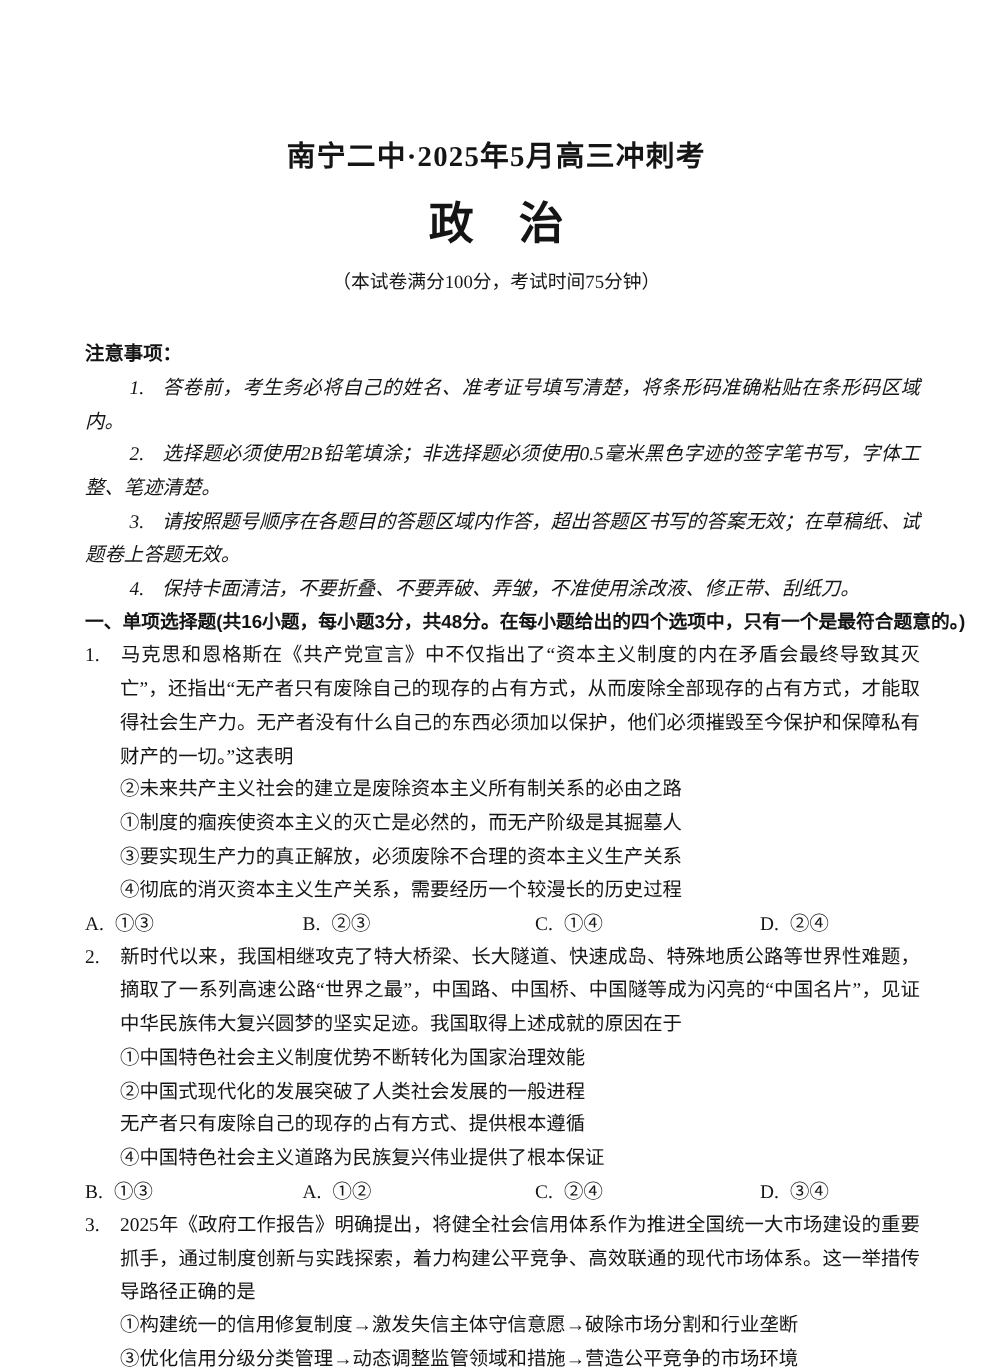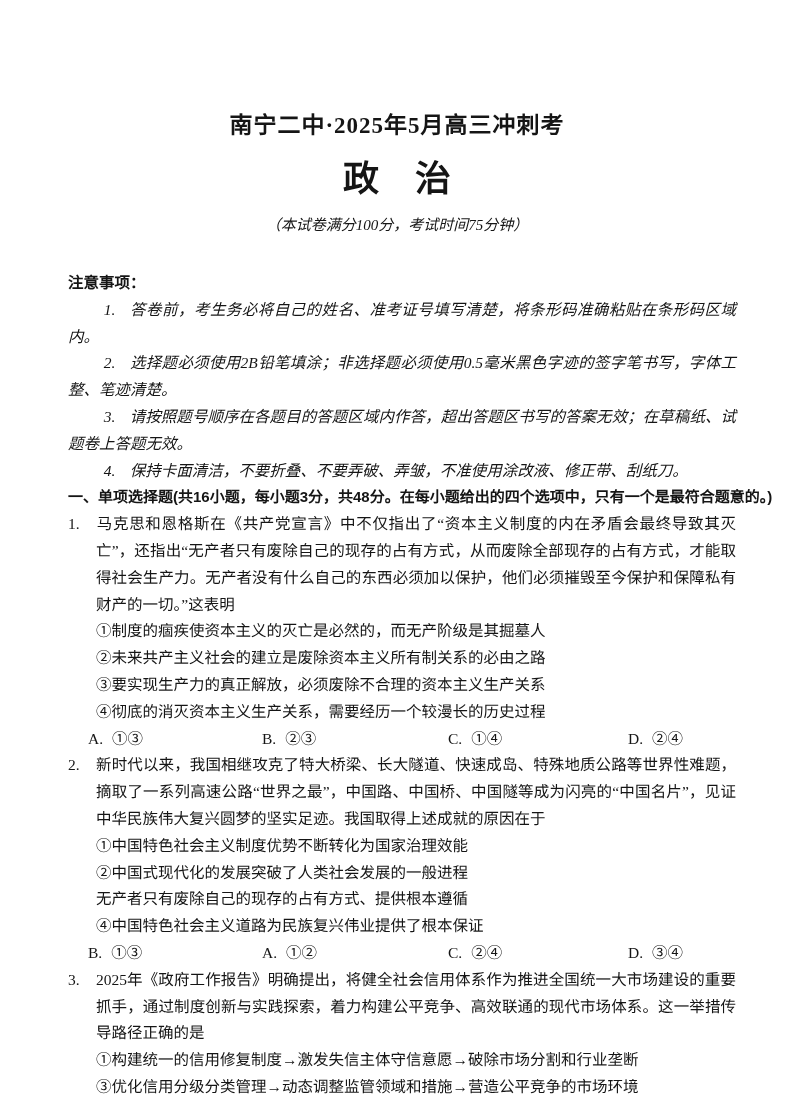--- a/index.html
+++ b/index.html
@@ -24,21 +24,20 @@
     margin-top: 9px;
     text-align: center;
     font-size: 36px;
     font-weight: 700;
     font-family: "Liberation Sans", "DejaVu Sans", sans-serif;
   }
   .exam-info {
     margin-top: 12px;
     text-align: center;
     font-size: 15px;
-    font-style: italic;
   }
 
   
   .content {
     margin: 36px 58px 0 68px;
     font-size: 15.5px;
     line-height: 26.8px;
     text-align: justify;
   }
   .notes-heading {
@@ -59,21 +58,20 @@
     white-space: nowrap;
   }
 
   .stem { padding-left: 28px; text-indent: -28px; }
   .qnum { display: inline-block; width: 28px; text-indent: 0; }
   .statement { margin-left: 28px; }
 
   .options {
     display: grid;
     grid-template-columns: 174px 186px 180px auto;
-    margin-left: 20px;
   }
   .opt-label { margin-right: 9px; }
 </style>
 </head>
 <body>
 
 <div class="page">
 
   <h1 class="title">南宁二中·2025年5月高三冲刺考</h1>
   <h2 class="subject">政　治</h2>
@@ -85,22 +83,22 @@
 
     <p class="note"><span class="note-num">1.</span><span>答卷前，考生务必将自己的姓名、准考证号填写清楚，将条形码准确粘贴在条形码区域内。</span></p>
     <p class="note"><span class="note-num">2.</span><span>选择题必须使用2B铅笔填涂；非选择题必须使用0.5毫米黑色字迹的签字笔书写，字体工整、笔迹清楚。</span></p>
     <p class="note"><span class="note-num">3.</span><span>请按照题号顺序在各题目的答题区域内作答，超出答题区书写的答案无效；在草稿纸、试题卷上答题无效。</span></p>
     <p class="note"><span class="note-num">4.</span><span>保持卡面清洁，不要折叠、不要弄破、弄皱，不准使用涂改液、修正带、刮纸刀。</span></p>
 
     <p class="section-heading">一、单项选择题(共16小题，每小题3分，共48分。在每小题给出的四个选项中，只有一个是最符合题意的。)</p>
 
     <div class="question">
       <p class="stem"><span class="qnum">1.</span><span>马克思和恩格斯在《共产党宣言》中不仅指出了“资本主义制度的内在矛盾会最终导致其灭亡”，还指出“无产者只有废除自己的现存的占有方式，从而废除全部现存的占有方式，才能取得社会生产力。无产者没有什么自己的东西必须加以保护，他们必须摧毁至今保护和保障私有财产的一切。”这表明</span></p>
+      <p class="statement">②未来共产主义社会的建立是废除资本主义所有制关系的必由之路</p>
       <p class="statement">①制度的痼疾使资本主义的灭亡是必然的，而无产阶级是其掘墓人</p>
-      <p class="statement">②未来共产主义社会的建立是废除资本主义所有制关系的必由之路</p>
       <p class="statement">③要实现生产力的真正解放，必须废除不合理的资本主义生产关系</p>
       <p class="statement">④彻底的消灭资本主义生产关系，需要经历一个较漫长的历史过程</p>
       <div class="options">
         <span class="opt"><span class="opt-label">A.</span><span class="opt-value">①③</span></span>
         <span class="opt"><span class="opt-label">B.</span><span class="opt-value">②③</span></span>
         <span class="opt"><span class="opt-label">C.</span><span class="opt-value">①④</span></span>
         <span class="opt"><span class="opt-label">D.</span><span class="opt-value">②④</span></span>
       </div>
     </div>
 

